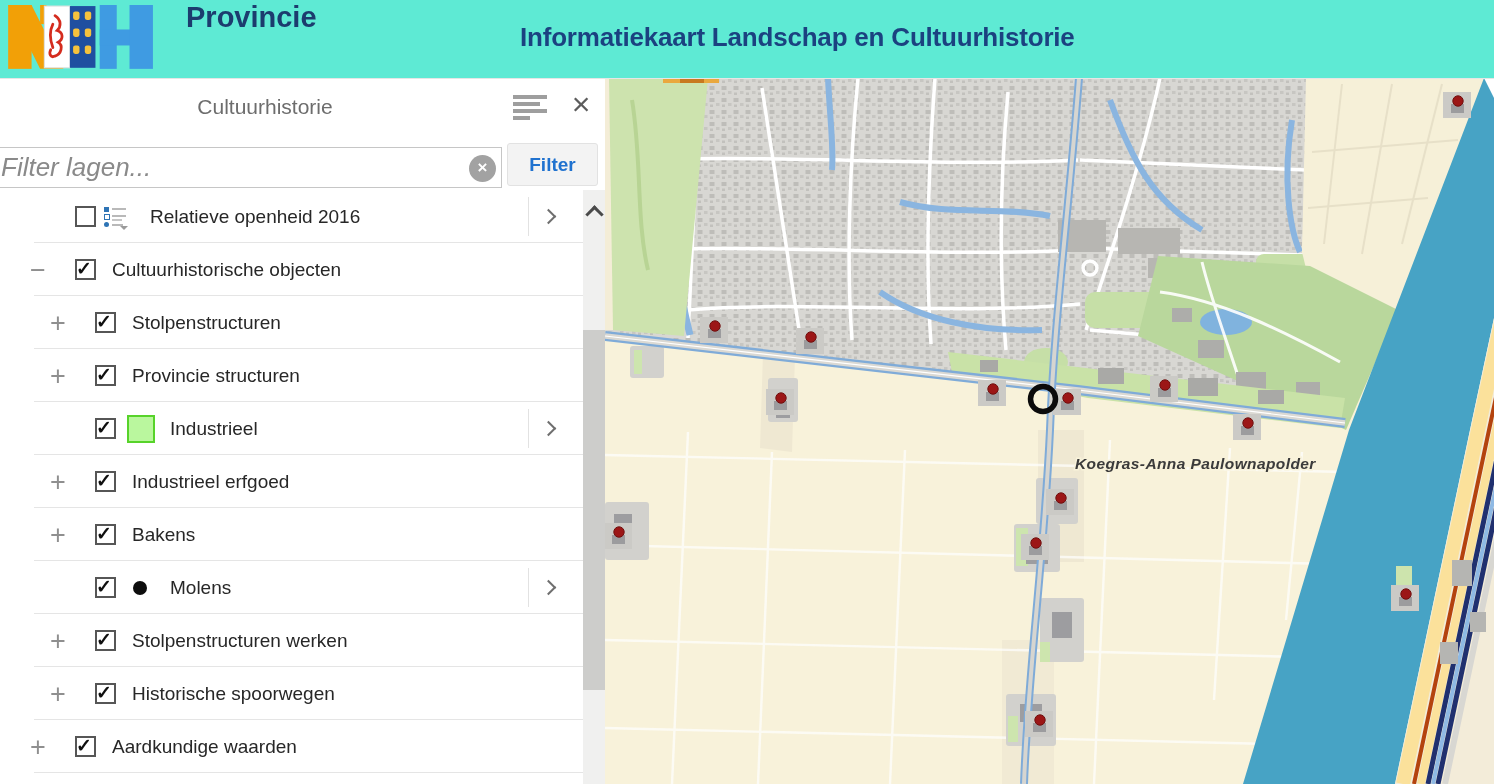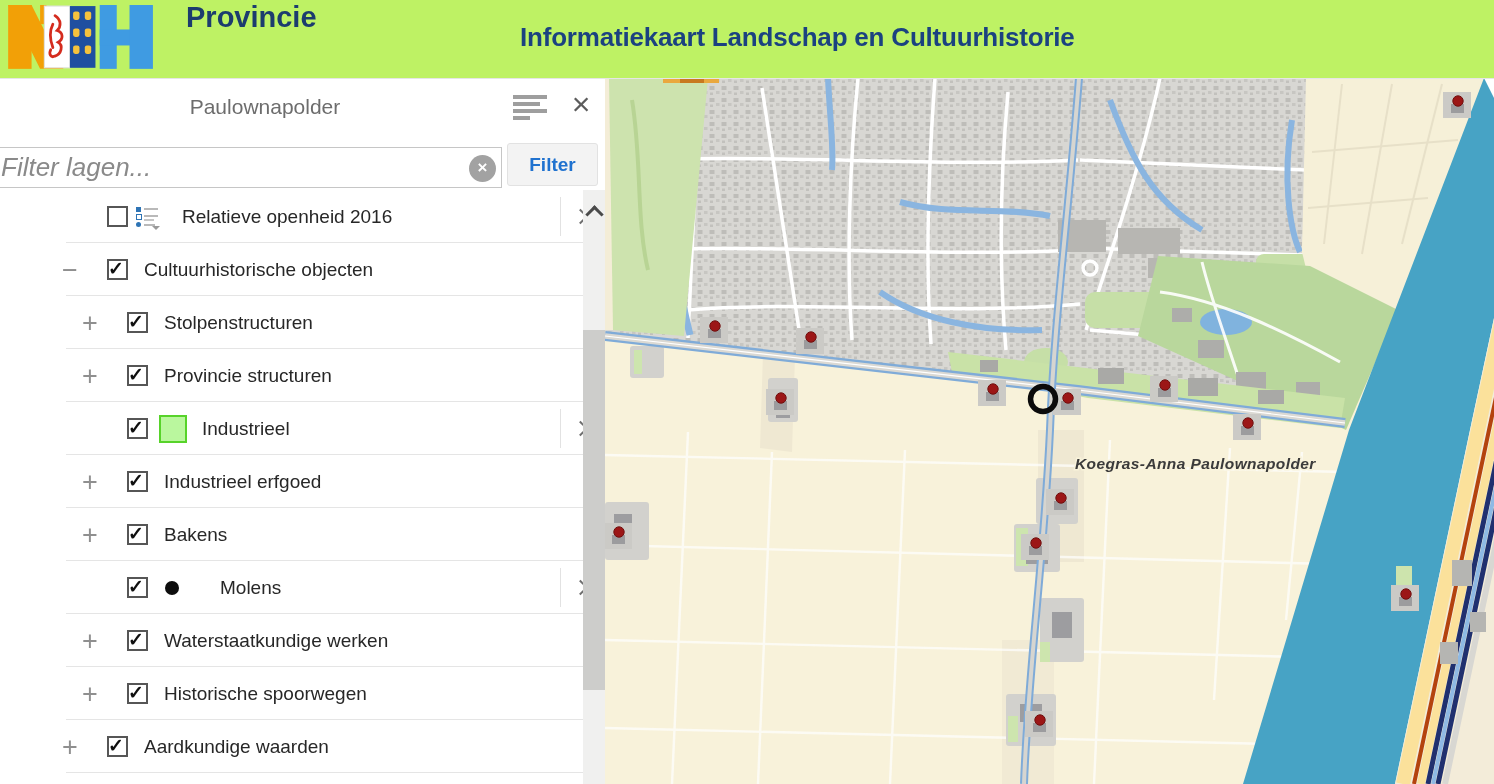--- a/index.html
+++ b/index.html
@@ -1,19 +1,19 @@
 <!DOCTYPE html>
 <html><head>
 <meta charset="utf-8">
 <style>
   html,body{margin:0;padding:0;}
   body{width:1494px;height:784px;overflow:hidden;background:#fff;
        font-family:"Liberation Sans",sans-serif;position:relative;}
   
-  .header{position:absolute;left:0;top:0;width:1494px;height:78px;background:#bef264;
+  .header{position:absolute;left:0;top:0;width:1494px;height:78px;background:#5eead4;
           border-bottom:1px solid #e6e6e6;z-index:5;}
   .logo-svg{position:absolute;left:8px;top:5px;}
   .logo-text{position:absolute;left:186px;top:1px;font-size:29px;font-weight:700;
              color:#1c3c6e;line-height:33px;}
   .app-title{position:absolute;left:520px;top:22px;font-size:26px;font-weight:700;
              color:#1b4280;letter-spacing:-0.2px;}
   
   .panel{position:absolute;left:0;top:78px;width:605px;height:706px;background:#fff;z-index:4;}
   .panel-title{position:absolute;left:0;top:17px;width:530px;text-align:center;
                font-size:21px;color:#6d6d6d;}
@@ -30,21 +30,21 @@
                 font-family:"Liberation Sans",sans-serif;color:#444;box-sizing:border-box;}
   .filter-input::placeholder{font-style:italic;color:#8a8a8a;}
   .clear-btn{position:absolute;left:469px;top:77px;width:27px;height:27px;border-radius:50%;
              background:#a2a2a2;color:#fff;font-size:17px;font-weight:700;text-align:center;
              line-height:26px;cursor:pointer;}
   .filter-btn{position:absolute;left:507px;top:65px;width:91px;height:43px;background:#f3f3f3;
               border:1px solid #e2e2e2;border-radius:3px;color:#2072cf;font-size:19px;
               font-weight:700;cursor:pointer;font-family:"Liberation Sans",sans-serif;}
   
   .rows{position:absolute;left:0;top:112px;width:583px;height:594px;overflow:hidden;}
-  .row{position:relative;height:53px;margin-left:32px;}
+  .row{position:relative;height:53px;}
   .row::after{content:"";position:absolute;left:34px;right:0;bottom:0;height:1px;background:#e5e5e5;}
   .expander{position:absolute;top:50%;transform:translateY(-50%);font-size:27px;
             color:#8f8f8f;line-height:1;cursor:pointer;}
   .expander.lvl0{left:30px;}  .expander.lvl1{left:50px;}
   .cbx{position:absolute;top:50%;margin-top:-11px;width:17px;height:17px;
        border:2px solid #565656;background:#fff;cursor:pointer;}
   .cbx.on::after{content:"\2713";position:absolute;left:-1px;top:-4px;font-size:19px;
                  font-weight:700;color:#0f0f0f;}
   .rlabel{position:absolute;top:0;height:53px;line-height:53px;font-size:19px;
           color:#272727;white-space:nowrap;}
@@ -100,21 +100,21 @@
     <rect x="86" y="23" width="48" height="15" fill="#3f9be2"></rect>
     <rect x="114" y="0" width="22" height="60" fill="#3f9be2"></rect>
   </svg>
   <div class="logo-text">
     <div>Provincie</div>
   </div>
   <div class="app-title">Informatiekaart Landschap en Cultuurhistorie</div>
 </div>
 
 <div class="panel">
-  <div class="panel-title">Paulownapolder</div>
+  <div class="panel-title">Cultuurhistorie</div>
   <div class="menu-icon">
       <i></i>
       <i></i>
       <i></i>
       <i></i>
     </div>
   <div class="close-icon">×</div>
 
   <input class="filter-input" type="text" placeholder="Filter lagen..." style="">
   <div class="clear-btn">×</div>
@@ -165,28 +165,28 @@
         <span class="rlabel" style="left: 132px;">Industrieel erfgoed</span>
       </div>
       <div class="row">
         <span class="expander lvl1">+</span>
         <span class="cbx on" style="left: 95px;"></span>
         <span class="rlabel" style="left: 132px;">Bakens</span>
       </div>
       <div class="row">
         <span class="cbx on" style="left: 95px;"></span>
         <span class="dotsym" style="left: 133px; background: rgb(13, 13, 13);"></span>
-        <span class="rlabel" style="left: 188px;">Molens</span>
+        <span class="rlabel" style="left: 170px;">Molens</span>
         <span class="chevline"></span>
         <span class="chev"></span>
       </div>
       <div class="row">
         <span class="expander lvl1">+</span>
         <span class="cbx on" style="left: 95px;"></span>
-        <span class="rlabel" style="left: 132px;">Waterstaatkundige werken</span>
+        <span class="rlabel" style="left: 132px;">Stolpenstructuren werken</span>
       </div>
       <div class="row">
         <span class="expander lvl1">+</span>
         <span class="cbx on" style="left: 95px;"></span>
         <span class="rlabel" style="left: 132px;">Historische spoorwegen</span>
       </div>
       <div class="row">
         <span class="expander lvl0">+</span>
         <span class="cbx on" style="left: 75px;"></span>
         <span class="rlabel" style="left: 112px;">Aardkundige waarden</span>

